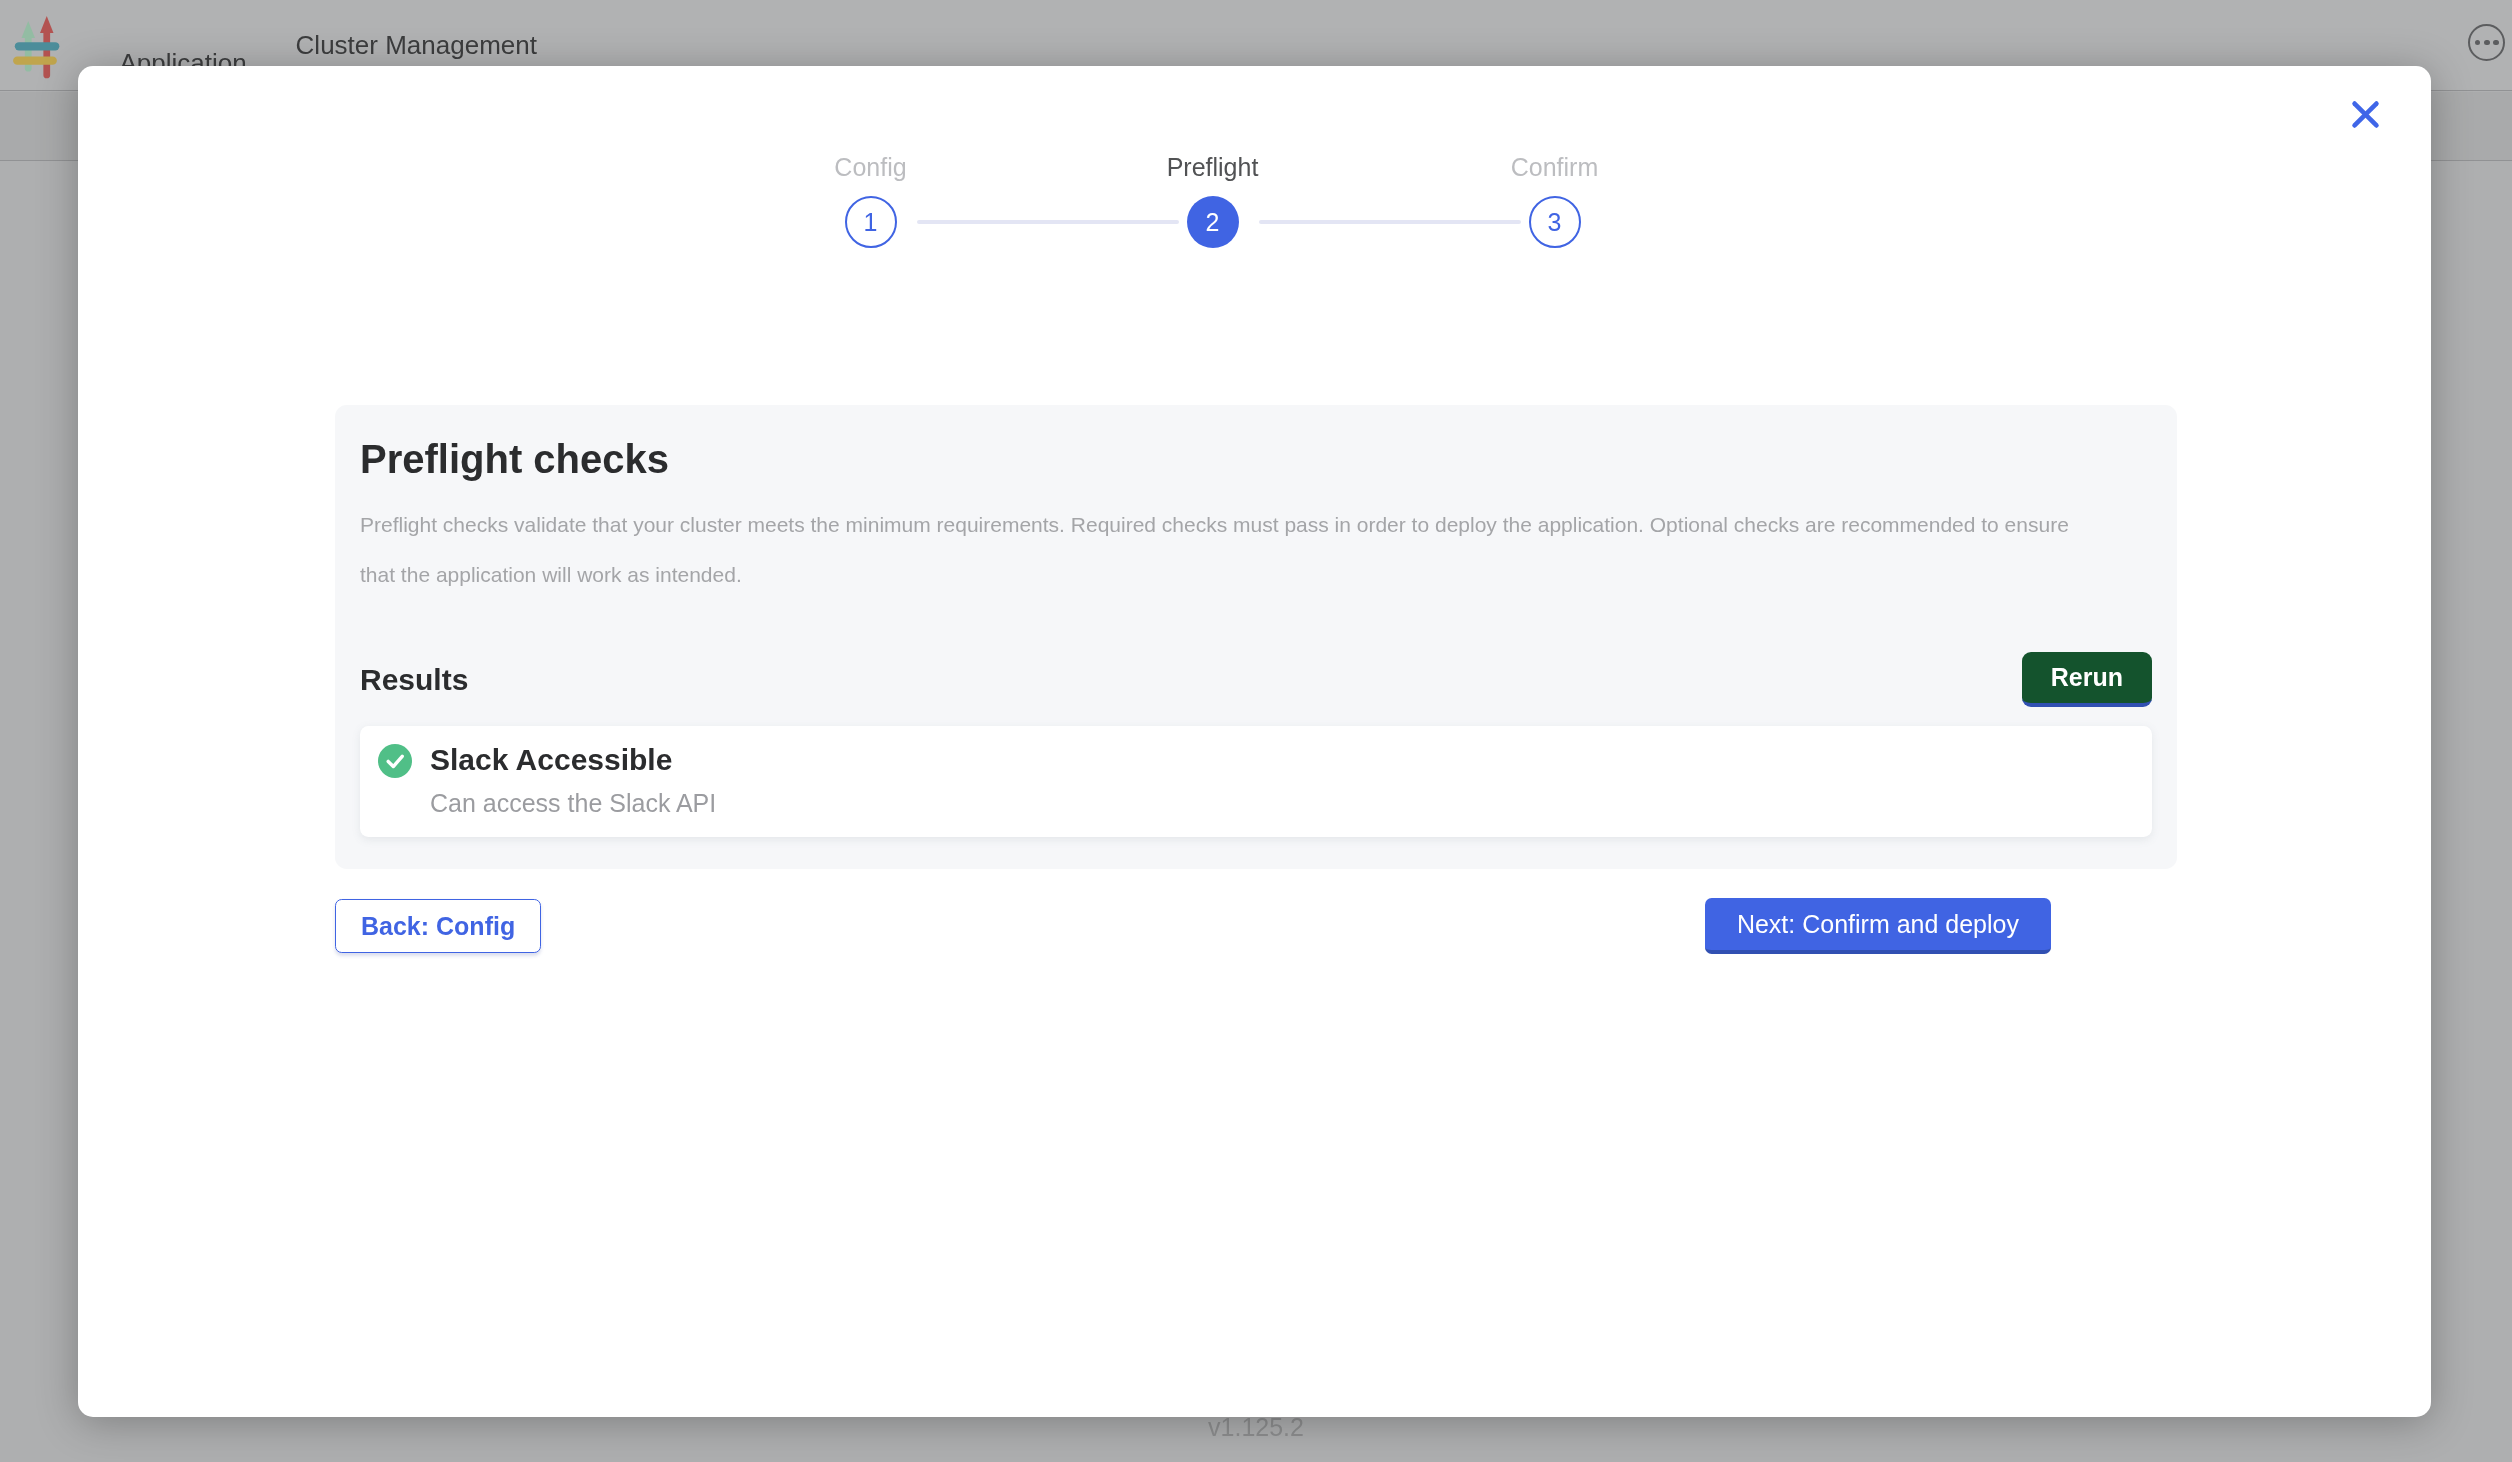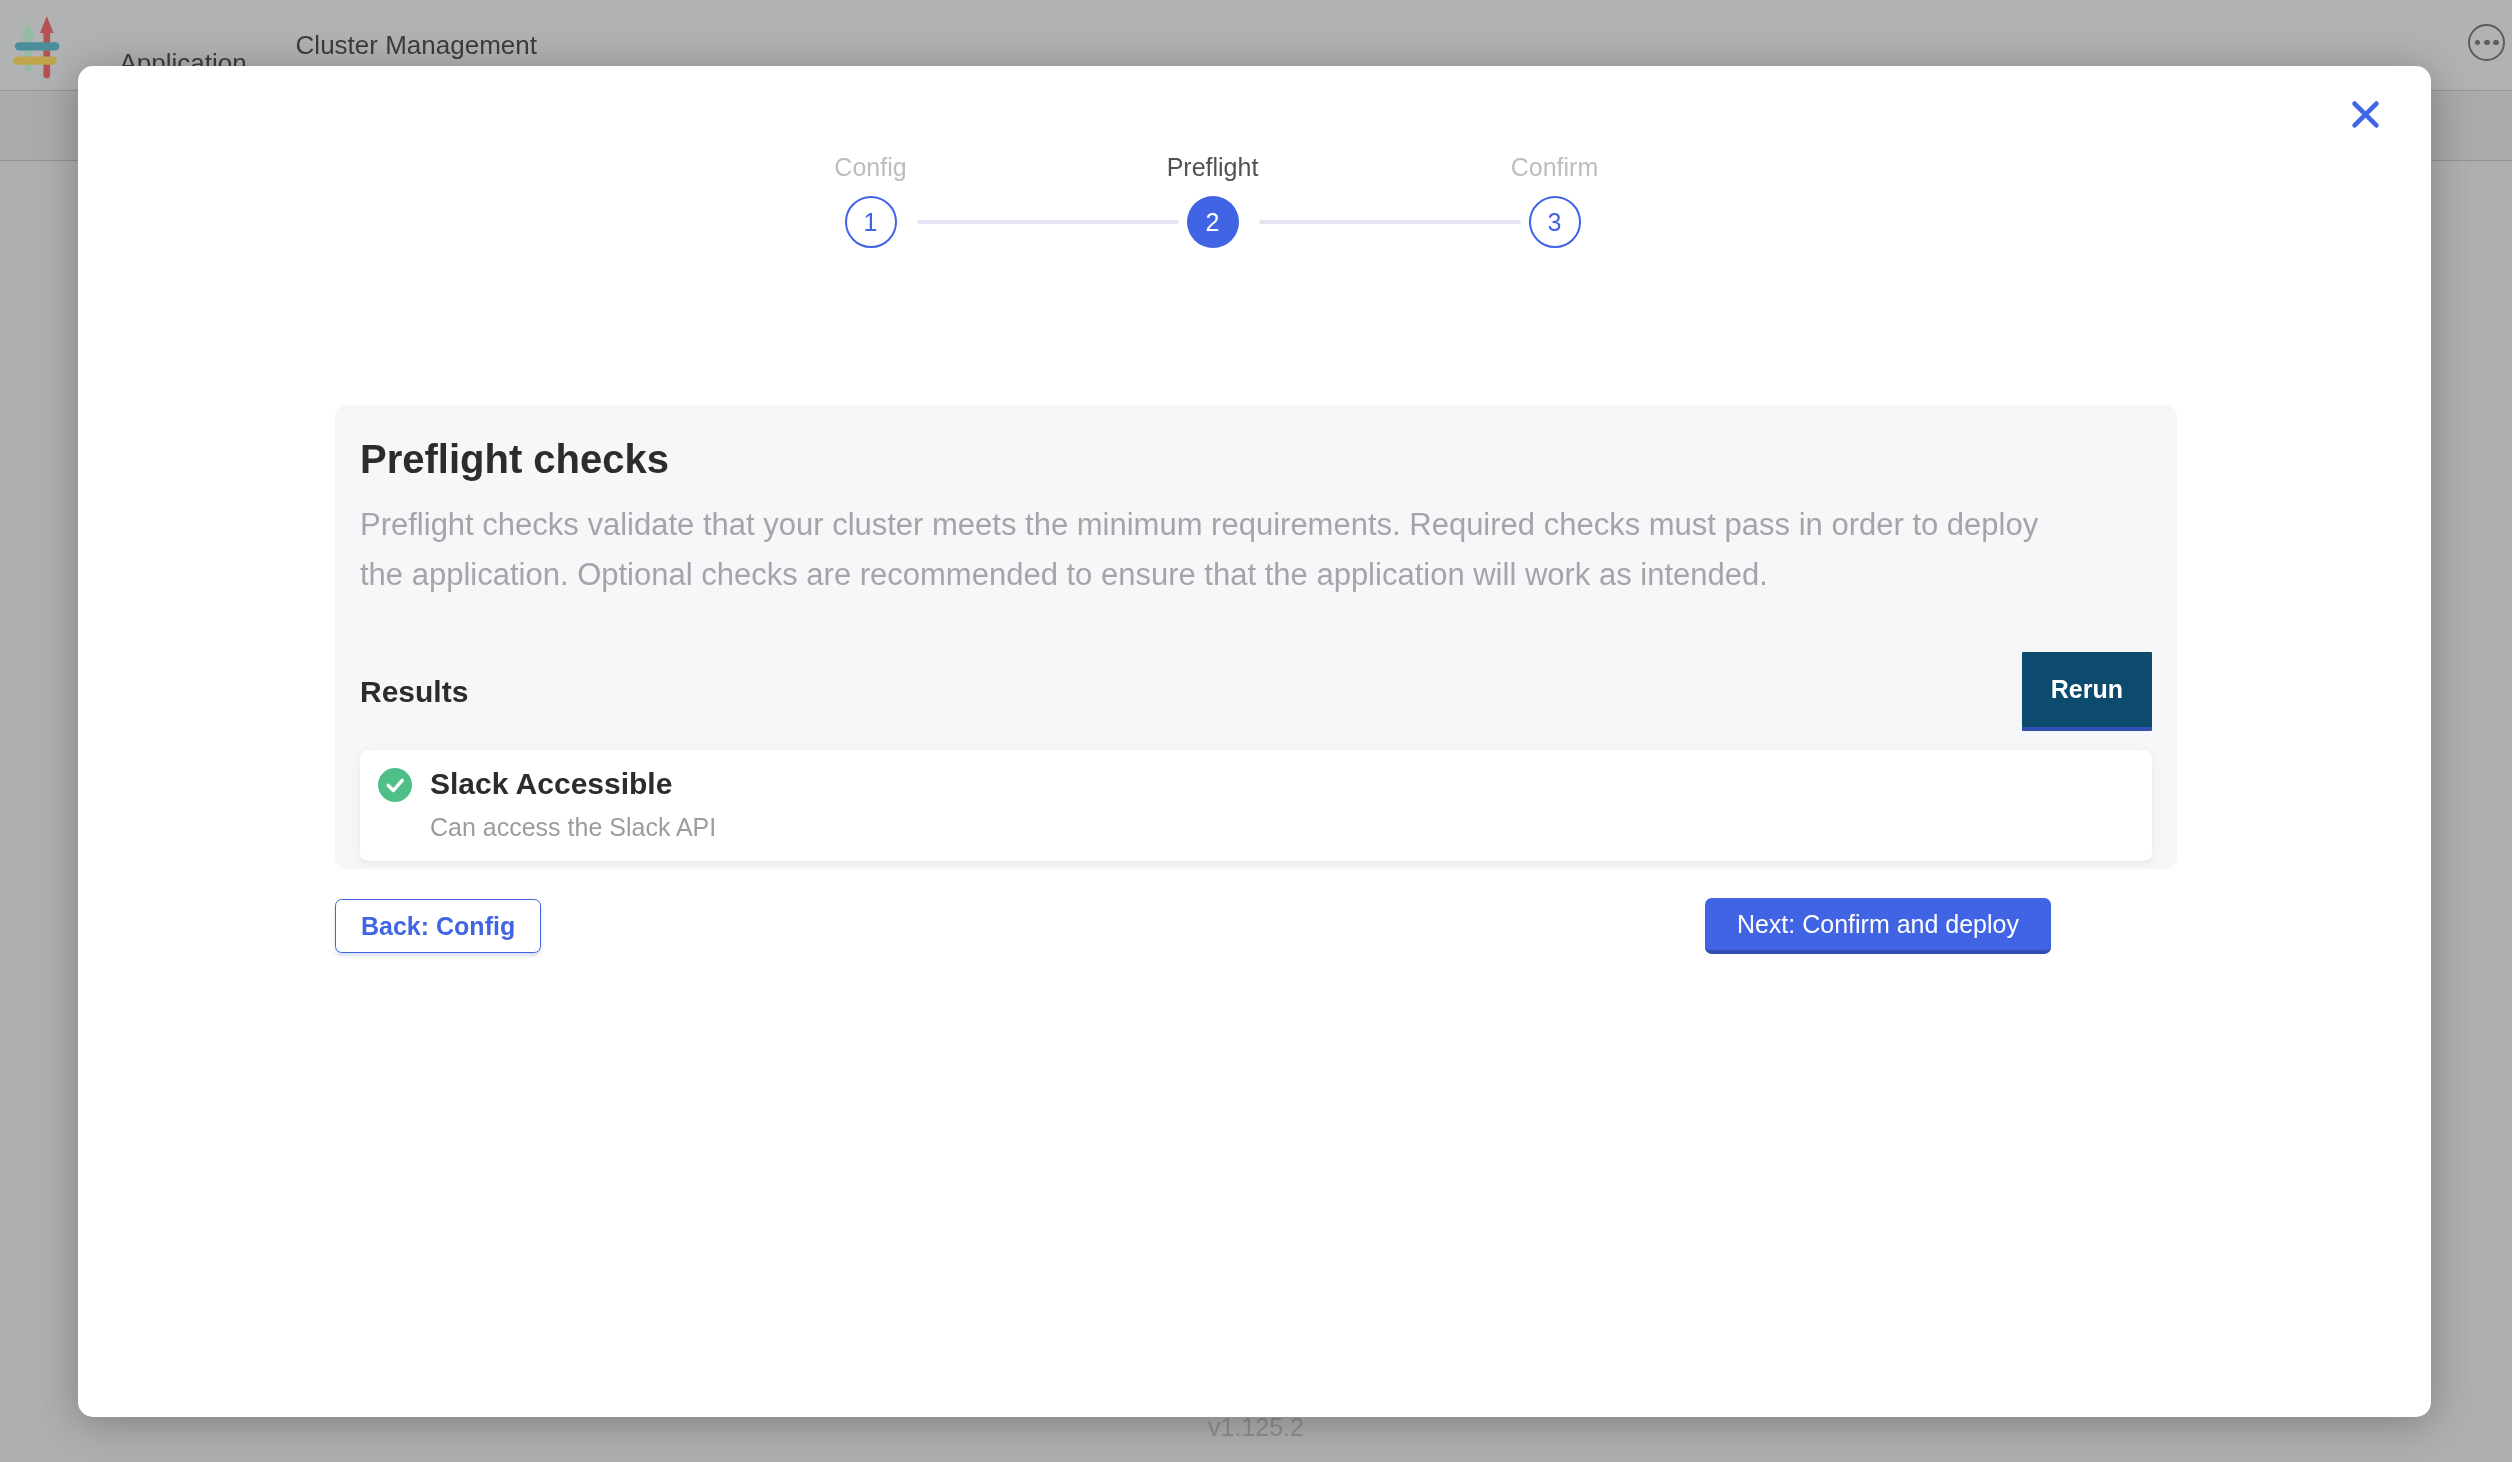--- a/index.html
+++ b/index.html
@@ -79,32 +79,32 @@
 
   
   .panel {
     position: absolute; left: 257px; top: 339px;
     width: 1842px; height: 464px;
     background: #f6f7f9; border-radius: 11.7px;
     padding: 32px 25px;
   }
   .panel-title { margin: 0; font-size: 40px; font-weight: 700; color: #2b2c2e; }
   .panel-desc {
-    margin-top: 18.4px; font-size: 31px; line-height: 50px;
+    margin-top: 18.4px; font-size: 21px; line-height: 50px;
     color: #a4a5a8; max-width: 1715px;
   }
   .results-row {
     margin-top: 52px; display: flex;
     align-items: center; justify-content: space-between; gap: 48px;
   }
   .results-heading { font-size: 30px; font-weight: 700; color: #2b2c2e; }
   .rerun-btn {
     font-family: inherit; font-size: 25px; font-weight: 700; color: #ffffff;
-    background: #0c4a6e; border: 0; border-bottom: 4.2px solid #3150b2;
-    border-radius: 1px; padding: 23px 29px; cursor: pointer;
+    background: #14532d; border: 0; border-bottom: 4.2px solid #3150b2;
+    border-radius: 9px; padding: 11px 29px; cursor: pointer;
   }
   .check-card {
     margin-top: 18.4px; background: #ffffff; border-radius: 8.4px;
     box-shadow: 0 2.5px 8.4px rgba(110,120,135,0.12);
     padding: 17px 25px 18.4px 18.4px;
     display: flex; align-items: flex-start; gap: 17.6px;
   }
   .check-icon { width: 34px; height: 34px; margin-top: 1.7px; flex: 0 0 auto; }
   .check-name { font-size: 30px; font-weight: 700; color: #2b2c2e; }
   .check-detail { margin-top: 12.6px; font-size: 25px; color: #9b9ca0; }

